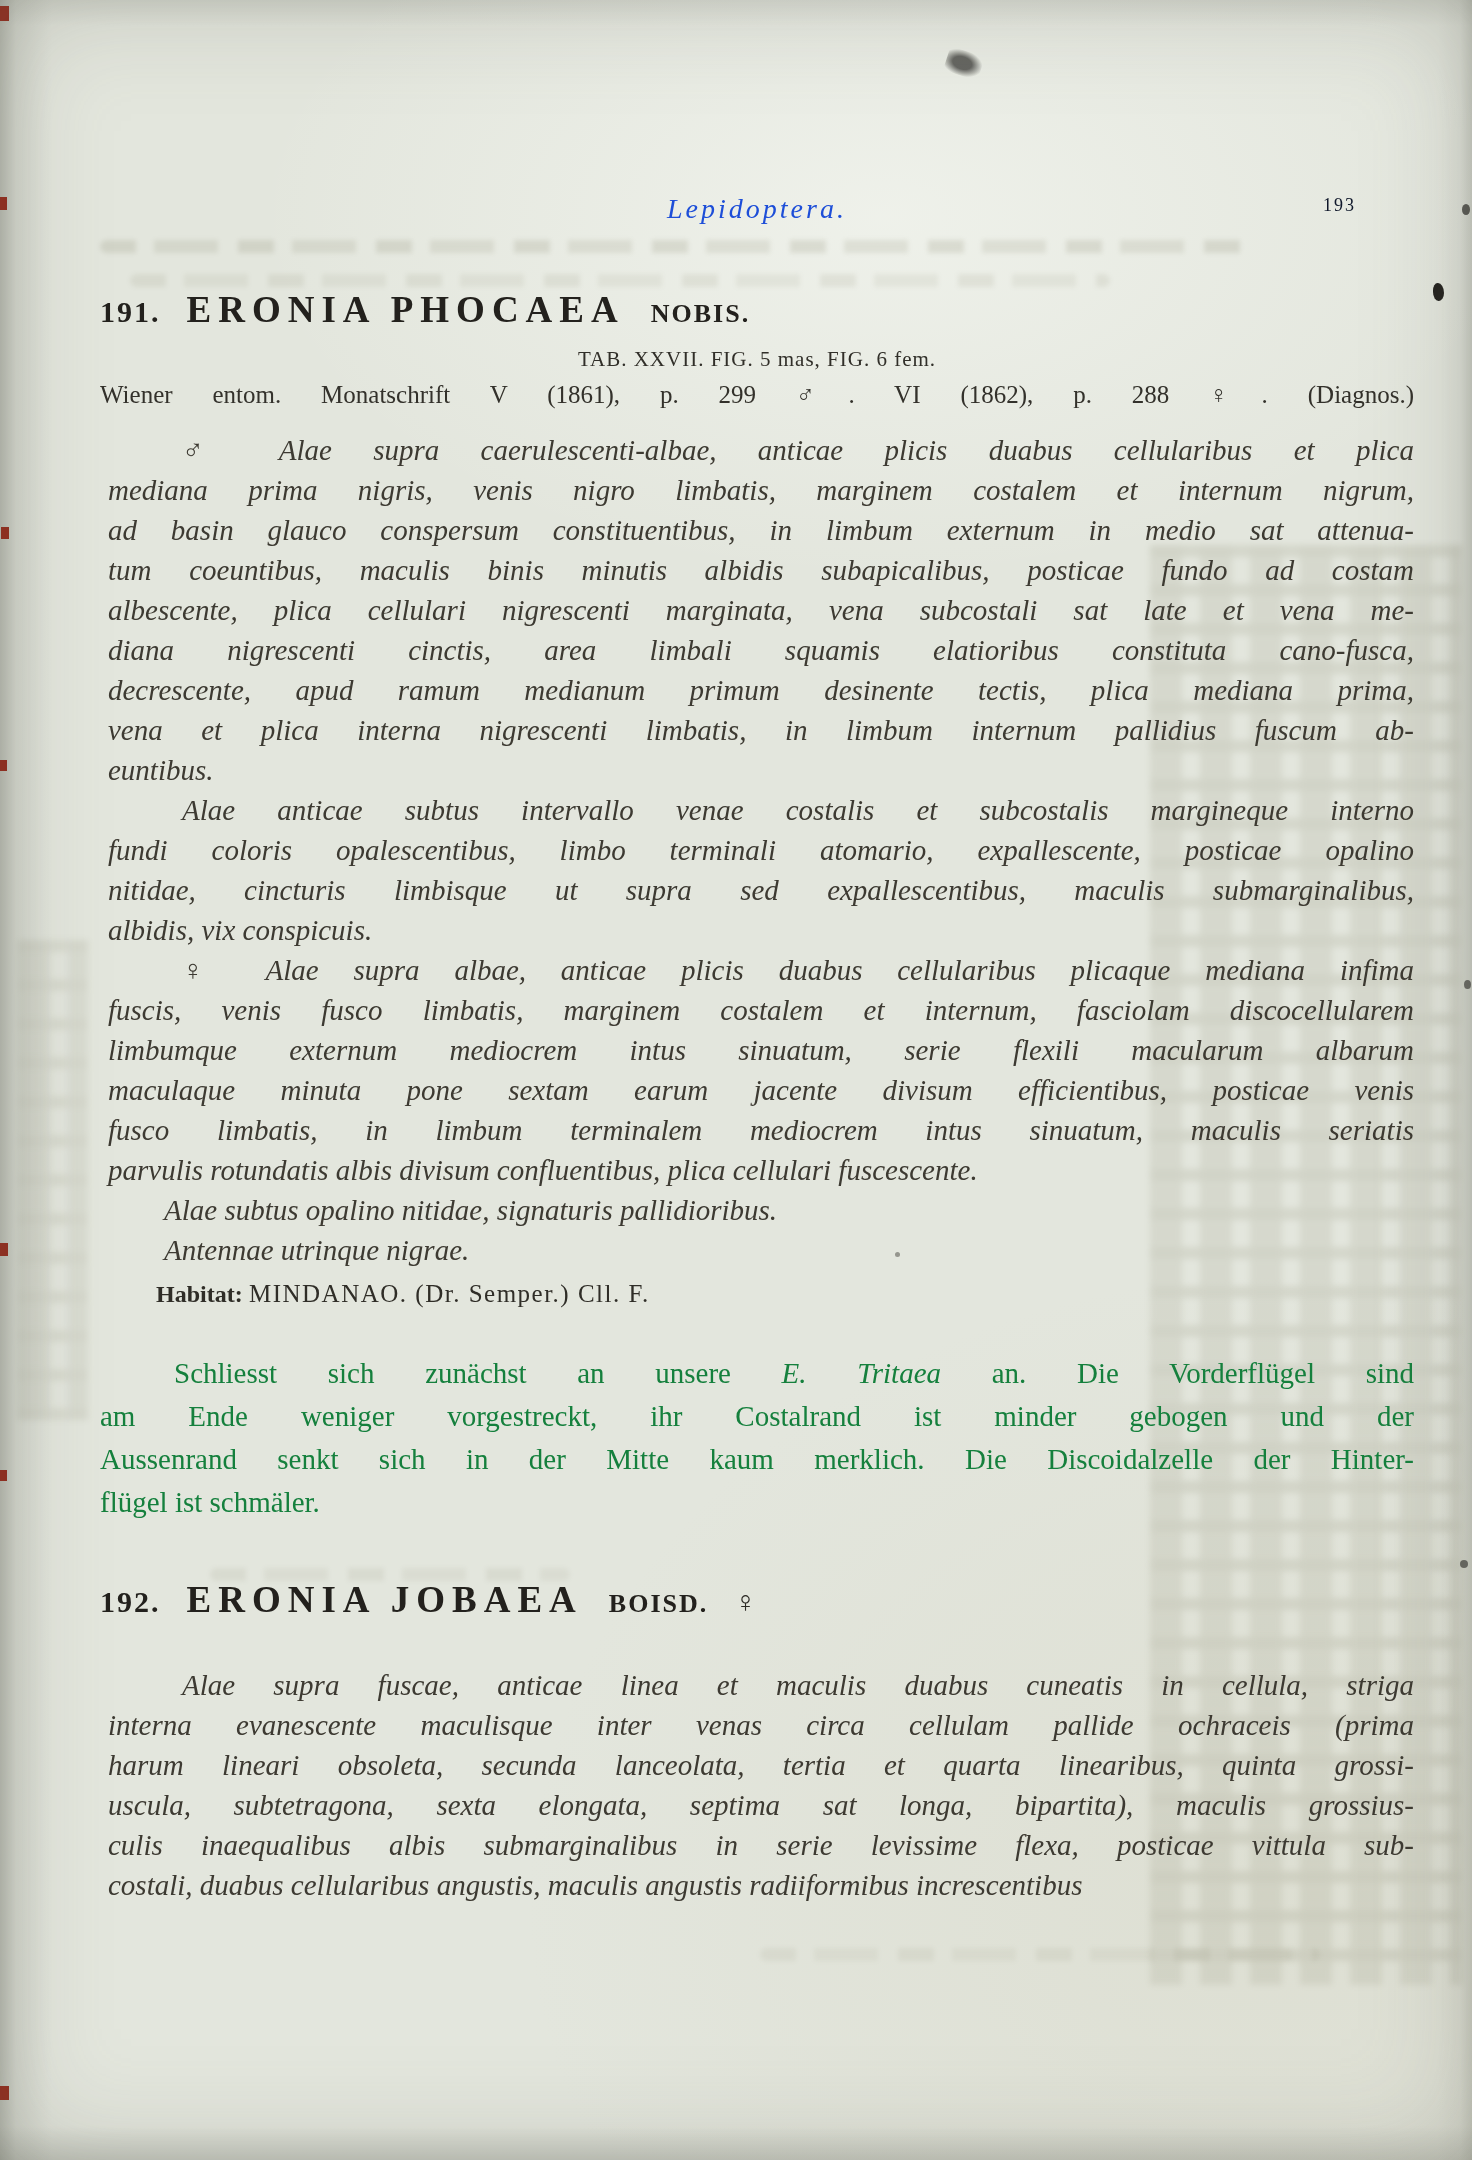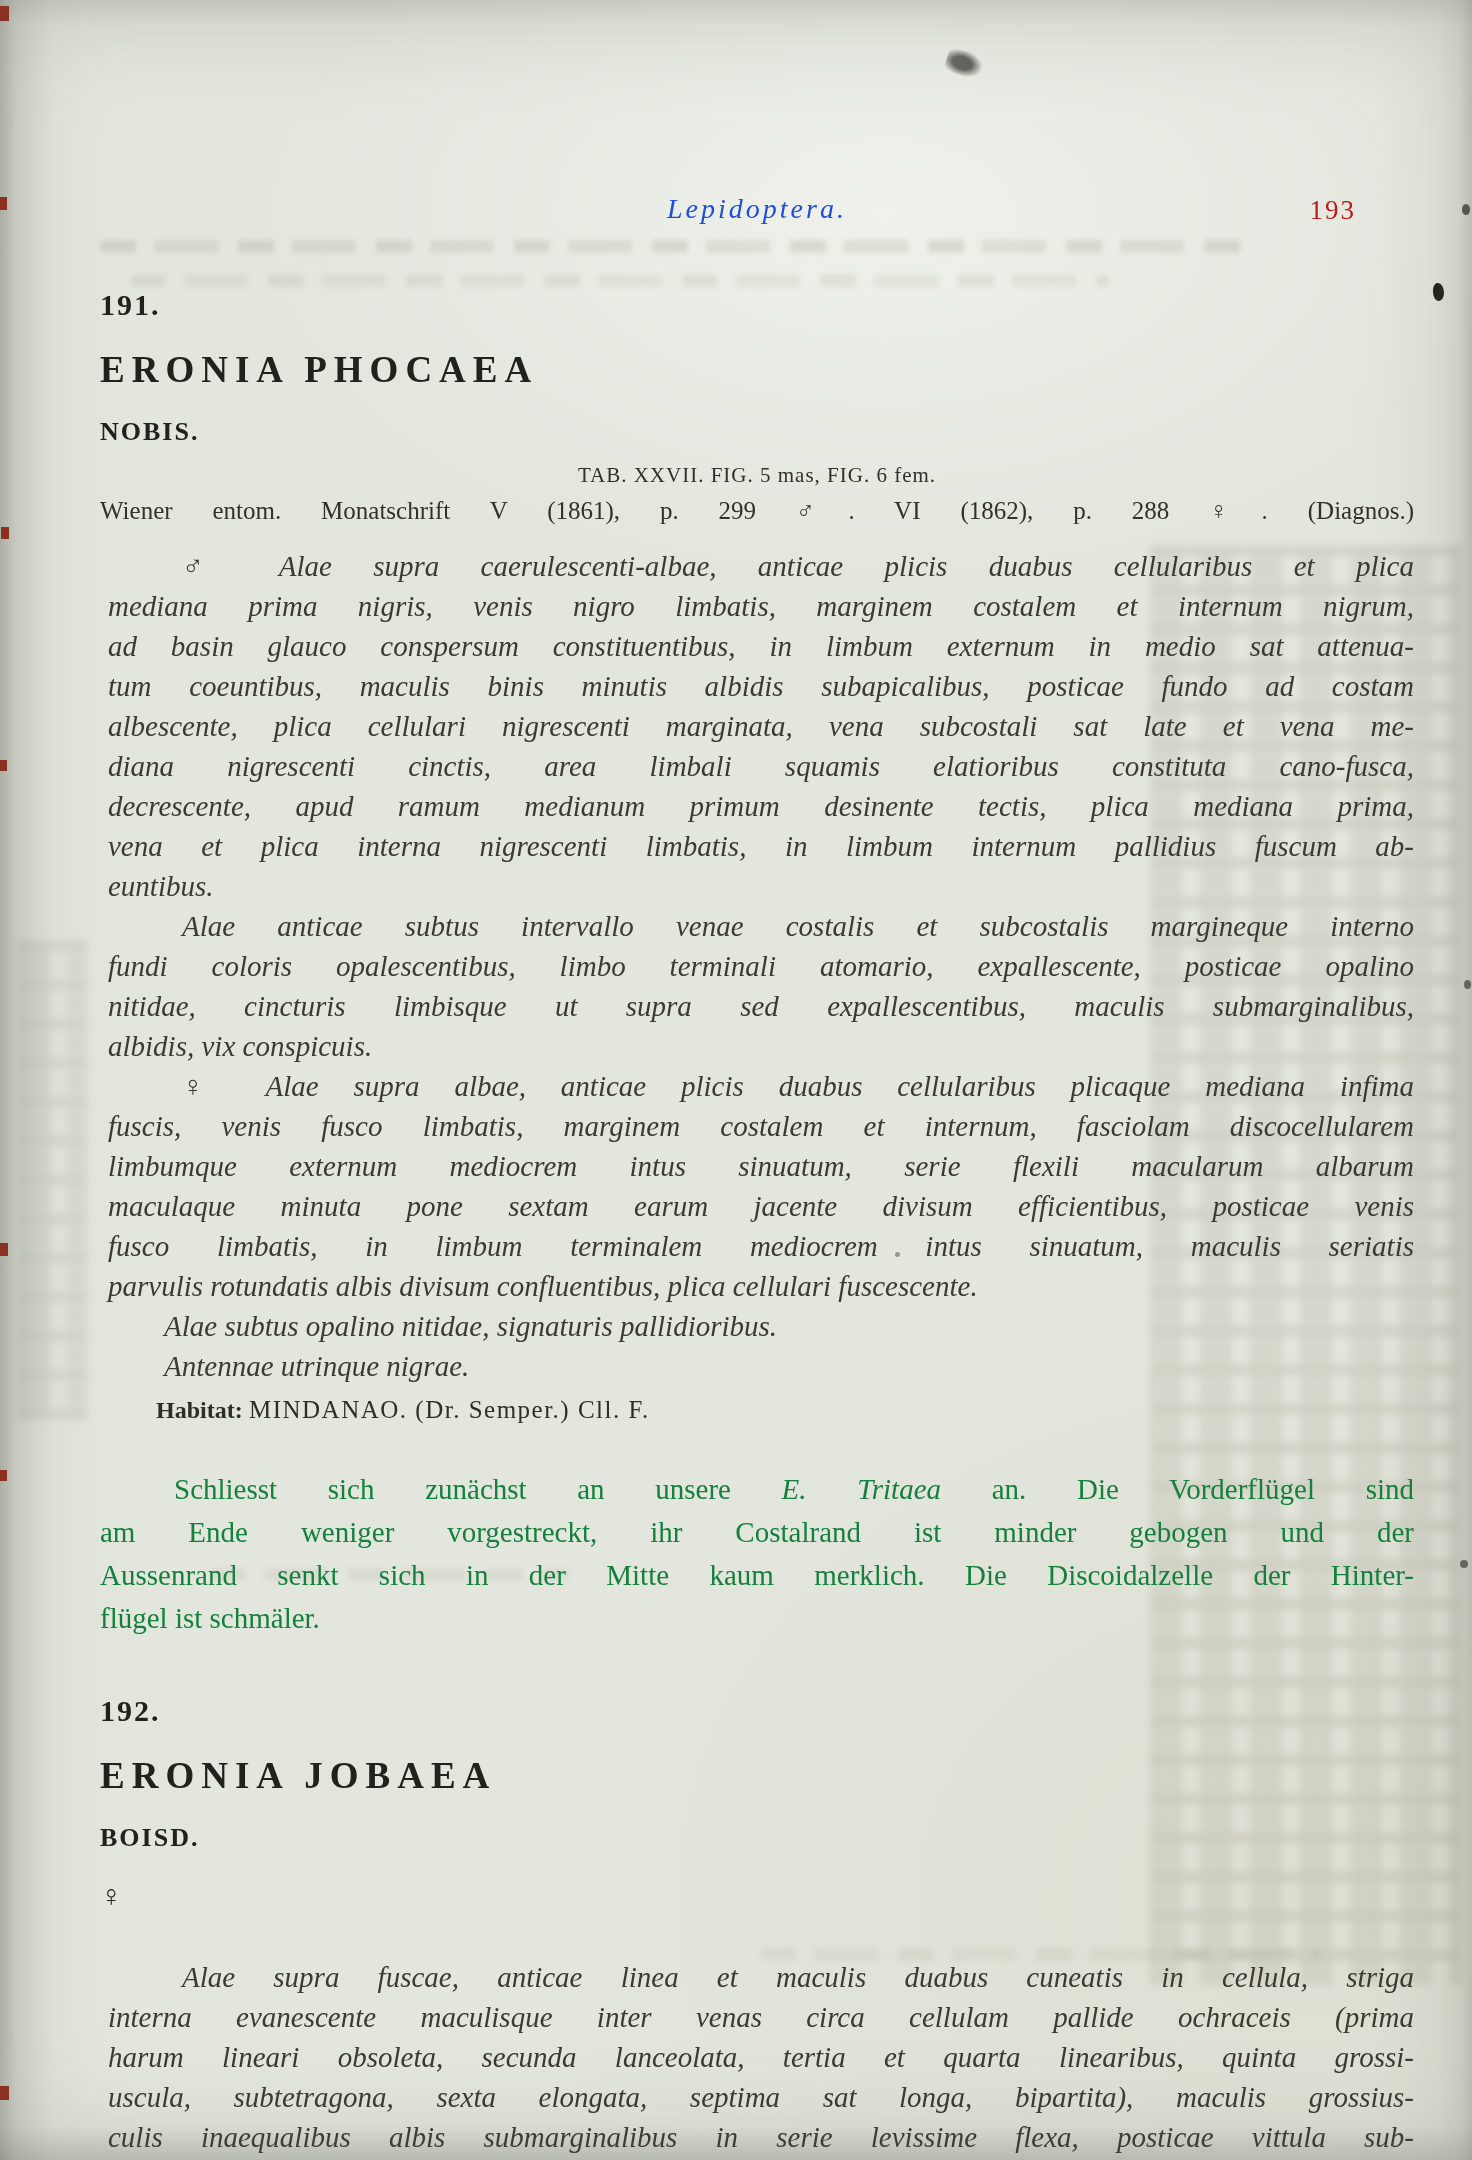--- a/index.html
+++ b/index.html
@@ -23,28 +23,28 @@
   .content { position:absolute; left:100px; top:0; width:1314px; }
 
   
   .running-head-row { position:absolute; top:193px; left:0; width:100%; height:40px; }
   .running-head {
     display:block; text-align:center; font-style:italic;
     font-size:28px; letter-spacing:3px; color:#1d4ed8;
   }
   .page-number {
     position:absolute; right:58px; top:2px;
-    font-size:27px; letter-spacing:2px; color:#b91c1c;text-align:center;
+    font-size:18px; letter-spacing:2px; color:#0f172a;text-align:center;
   }
 
   .main-flow { position:absolute; top:288px; left:0; width:1314px; }
 
   
-  .species-heading { display:flex; justify-content:center; align-items:baseline; gap:26px;
-    color:#23211d; font-weight:bold;flex-direction:column; }
+  .species-heading { display:flex; align-items:baseline; gap:26px;
+    color:#23211d; font-weight:bold; }
   .h-num { font-size:30px; letter-spacing:2px; }
   .h-name { font-size:37px; letter-spacing:7px; }
   .h-author { font-size:26px; letter-spacing:2px; }
   .h-gender { font-size:30px; font-weight:normal; color:#2c2a25; }
 
   .plate-ref {
     margin-top:16px; text-align:center; font-size:21px; letter-spacing:1px; color:#312f29;
   }
   .citation {
     margin-top:9px; font-size:25px; color:#33312b;

